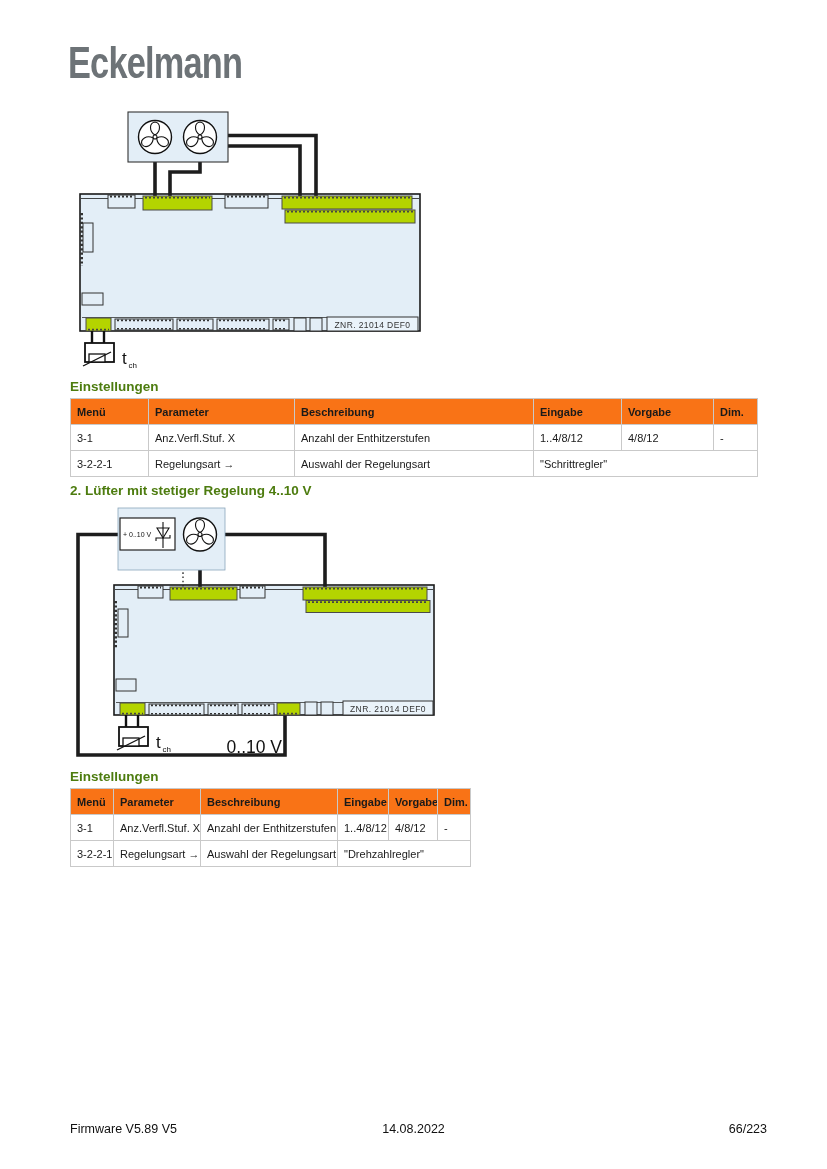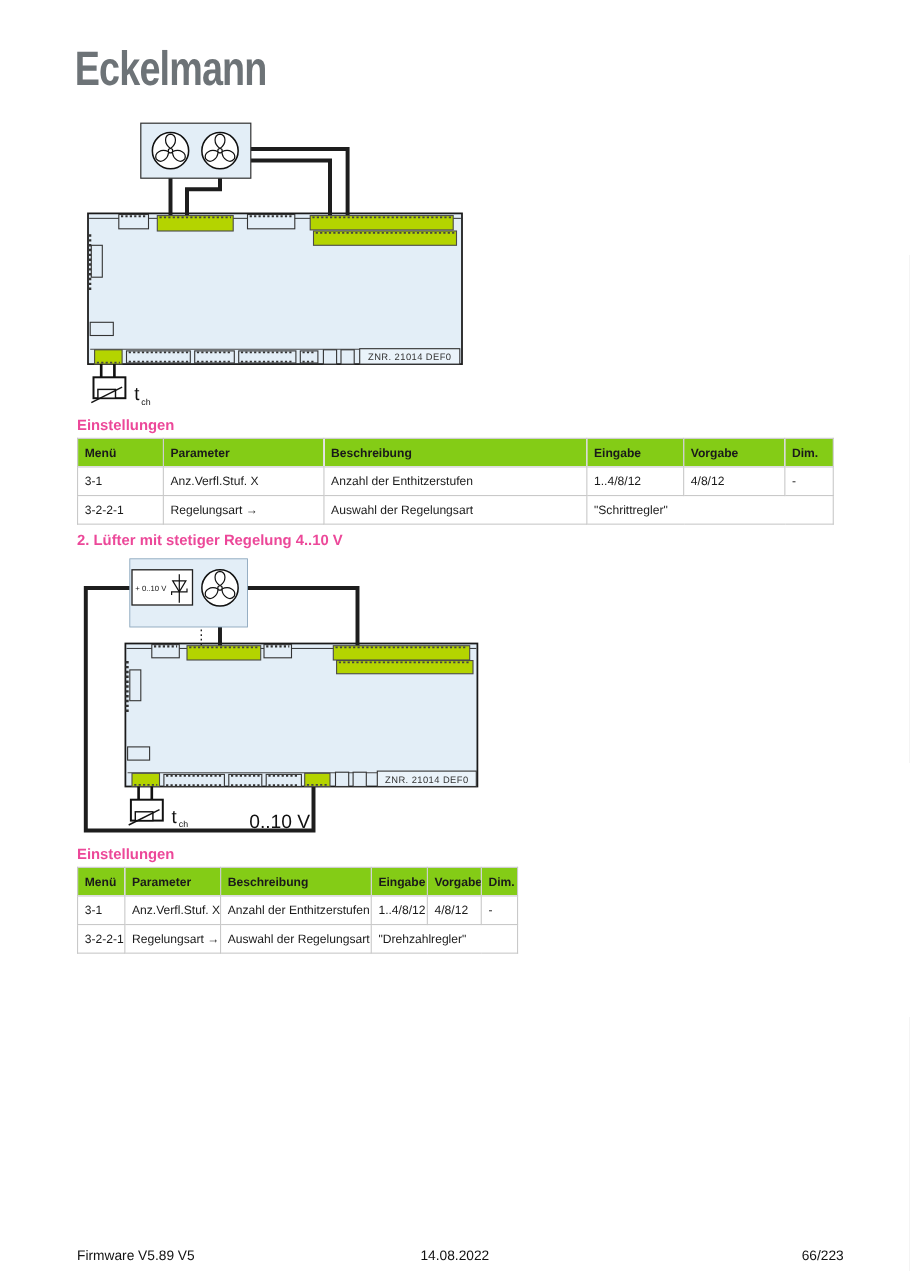--- a/index.html
+++ b/index.html
@@ -1,29 +1,29 @@
 <!DOCTYPE html>
 <html><head>
 <meta charset="utf-8">
 <style>
   html,body{margin:0;padding:0;background:#e9e9e9;}
   .page{position:relative;width:827px;height:1169px;background:#ffffff;margin:0 auto;
         font-family:"Liberation Sans", sans-serif;color:#111;overflow:hidden;}
   .logo{position:absolute;left:68px;top:38px;font-size:44px;font-weight:bold;
         color:#6d7377;letter-spacing:-1px;transform:scaleX(0.78);transform-origin:left top;
         white-space:nowrap;}
-  .h-bold{position:absolute;font-size:13.5px;font-weight:bold;color:#ec4899;white-space:nowrap;}
+  .h-bold{position:absolute;font-size:13.5px;font-weight:bold;color:#4d7c0f;white-space:nowrap;}
   .diag{position:absolute;}
   table.settings{position:absolute;border-collapse:collapse;table-layout:fixed;
         font-size:11px;color:#1a1a1a;}
   table.settings th,table.settings td{border:1px solid #c9c9c9;padding:0 6px;height:25px;
         text-align:left;vertical-align:middle;font-weight:normal;white-space:nowrap;
         overflow:hidden;}
-  table.settings th{background:#84cc16;font-weight:bold;}
-  .footer-item{position:absolute;top:1122px;font-size:12.5px;color:#111;white-space:nowrap;margin-top:12px;}
+  table.settings th{background:#f97316;font-weight:bold;}
+  .footer-item{position:absolute;top:1122px;font-size:12.5px;color:#111;white-space:nowrap;}
   .f-left{left:70px;}
   .f-center{left:0;right:0;text-align:center;}
   .f-right{right:60px;}
   svg text{font-family:"Liberation Sans", sans-serif;}
 </style>
 </head>
 <body>
 
 <div class="page">
 

